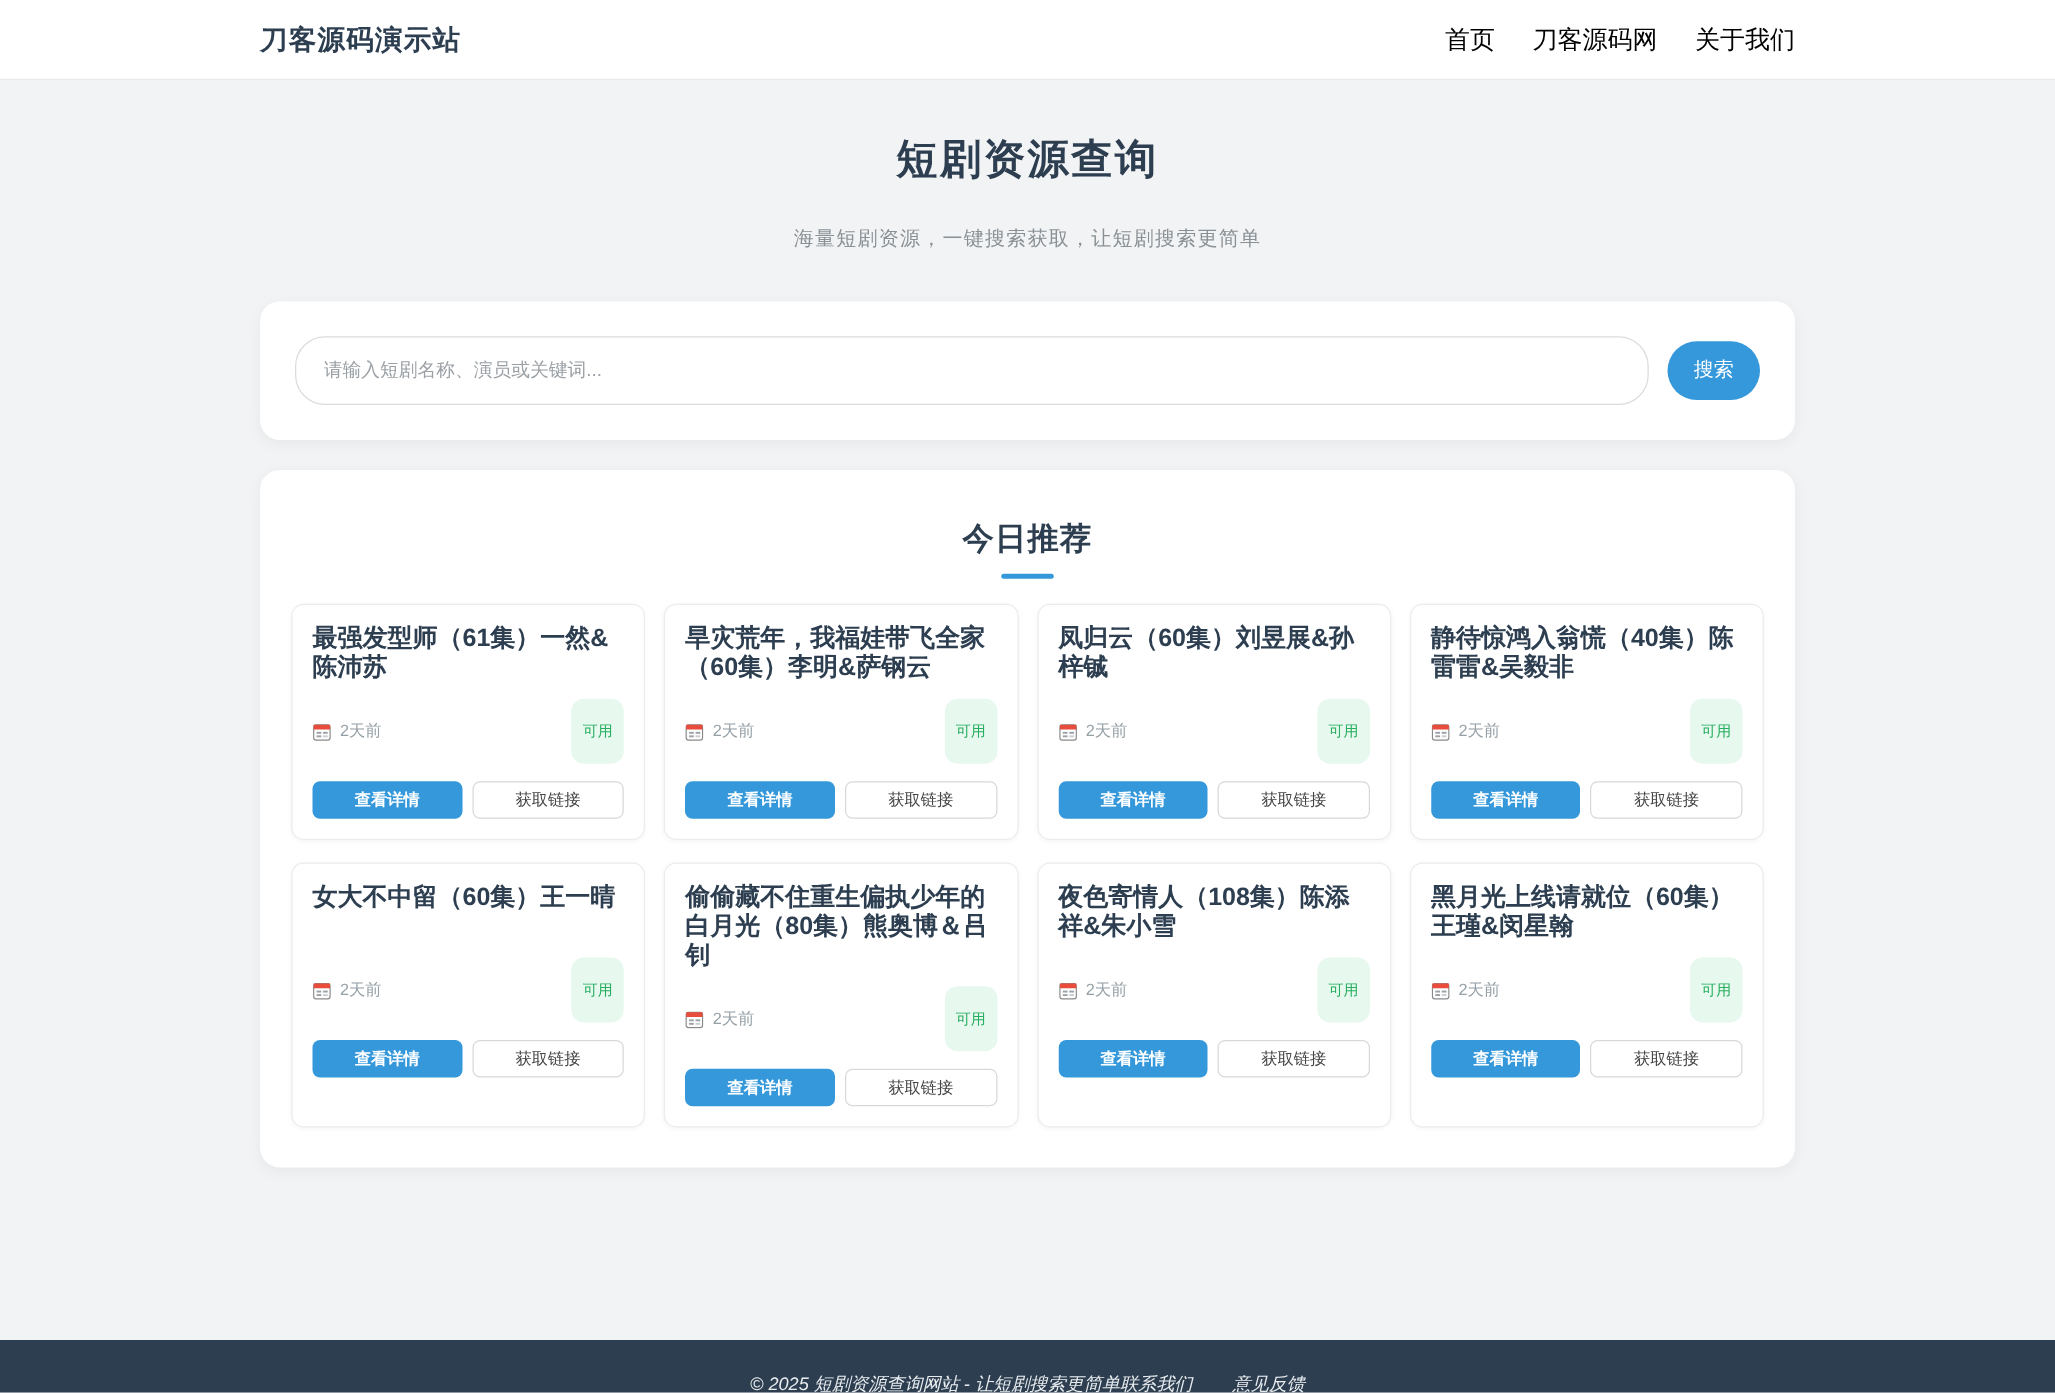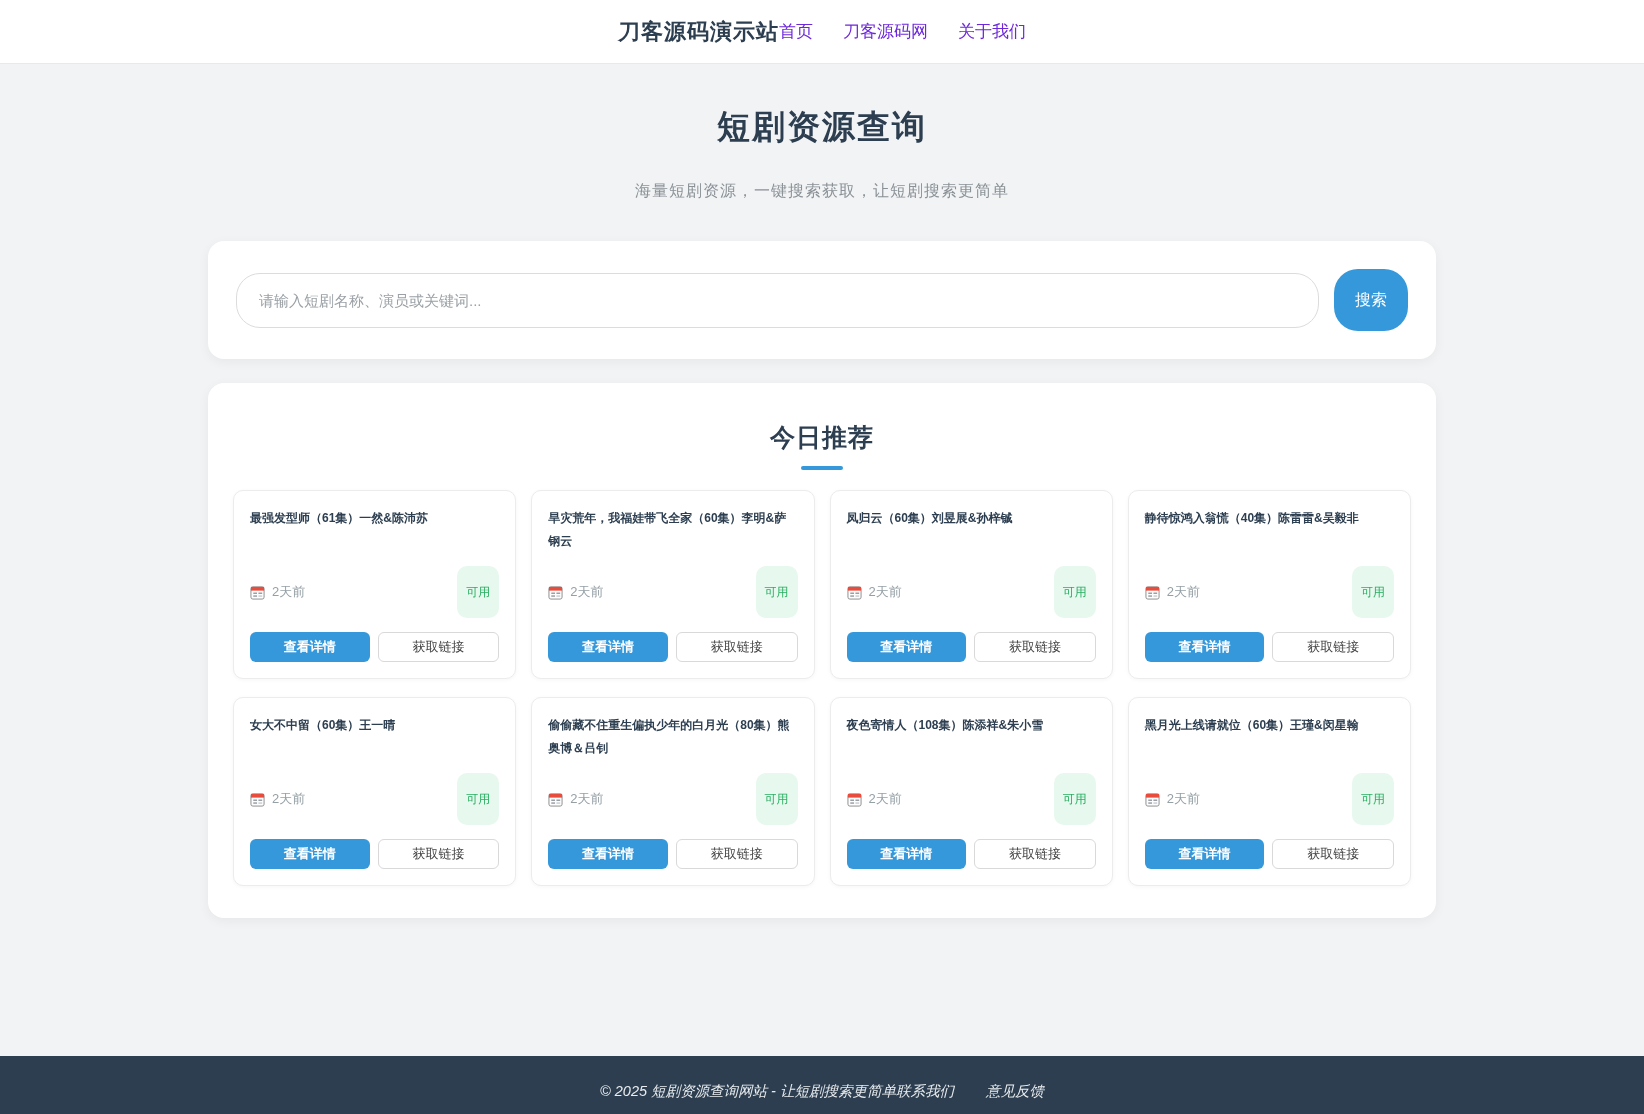--- a/index.html
+++ b/index.html
@@ -17,26 +17,26 @@
   
   .site-header {
     background: #fff;
     height: 64px;
     border-bottom: 1px solid #e9e9e9;
   }
   .site-header .container {
     height: 100%;
     display: flex;
     align-items: center;
-    justify-content: center;
+    justify-content: space-between;
   }
   .logo { font-size: 22px; font-weight: bold; color: #2c3e50; letter-spacing: 1px; cursor: pointer; }
   .top-nav { display: flex; gap: 30px; }
   .top-nav a {
-    color: #6d28d9; font-size: 17px; text-decoration: none; cursor: pointer;
+    color: #000000; font-size: 20px; text-decoration: none; cursor: pointer;
   }
 
   
   .hero { text-align: center; }
   .hero-title {
     margin: 41px 0 0;
     font-size: 33px;
     font-weight: bold;
     color: #2c3e50;
     letter-spacing: 2px;
@@ -66,21 +66,21 @@
     border-radius: 24px;
     padding: 0 22px;
     font-size: 15px;
     color: #333;
     outline: none;
     font-family: inherit;
   }
   .search-input::placeholder { color: #9aa0a5; }
   .search-btn {
     width: 74px;
-    height: 62px;
+    height: 47px;
     border: none;
     border-radius: 24px;
     background: #3498db;
     color: #fff;
     font-size: 16px;
     cursor: pointer;
     font-family: inherit;
   }
 
   
@@ -114,21 +114,21 @@
   .drama-card {
     border: 1px solid #ececec;
     border-radius: 10px;
     background: #fff;
     box-shadow: 0 1px 4px rgba(0,0,0,0.04);
     padding: 16px;
     min-height: 182px;
   }
   .drama-title {
     margin: 0 0 13px;
-    font-size: 12px;
+    font-size: 20px;
     font-weight: bold;
     line-height: 23px;
     min-height: 46px;
     color: #2c3e50;
   }
   .drama-meta {
     display: flex;
     align-items: center;
     justify-content: space-between;
     margin-bottom: 14px;

